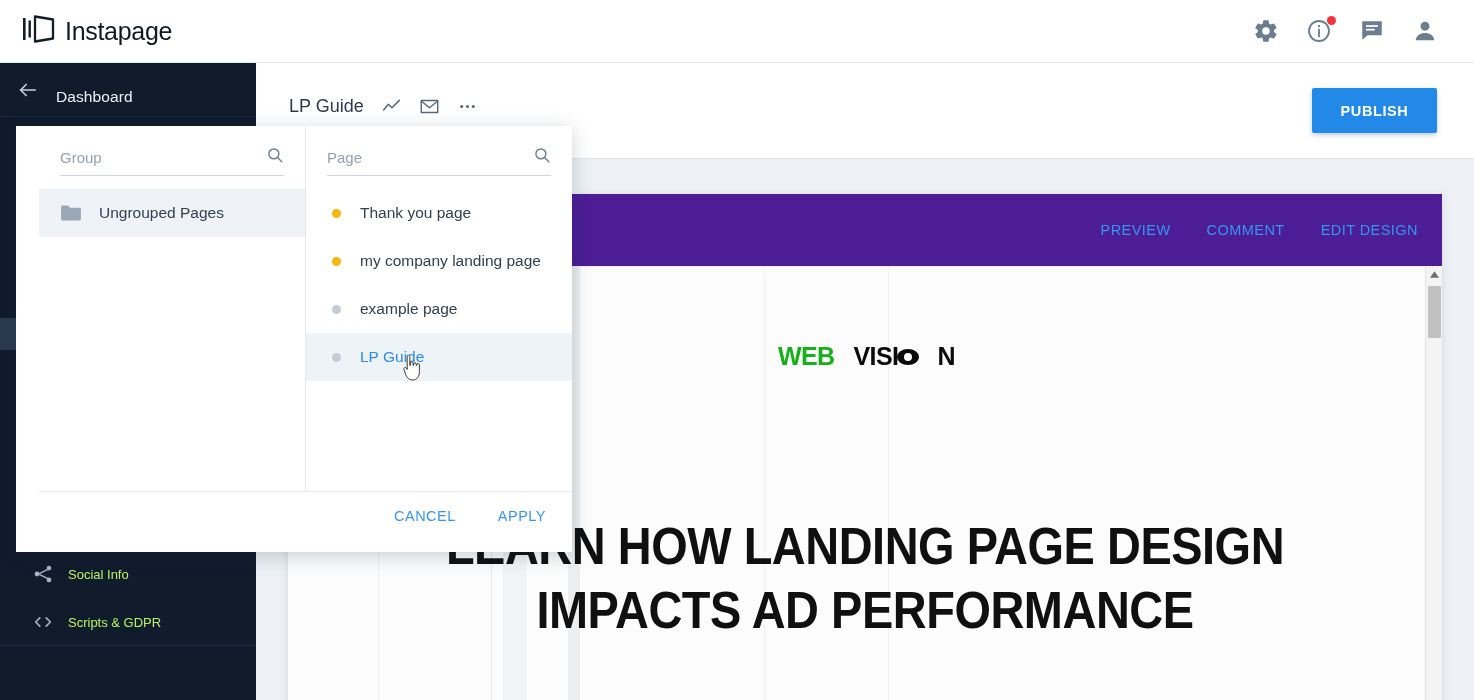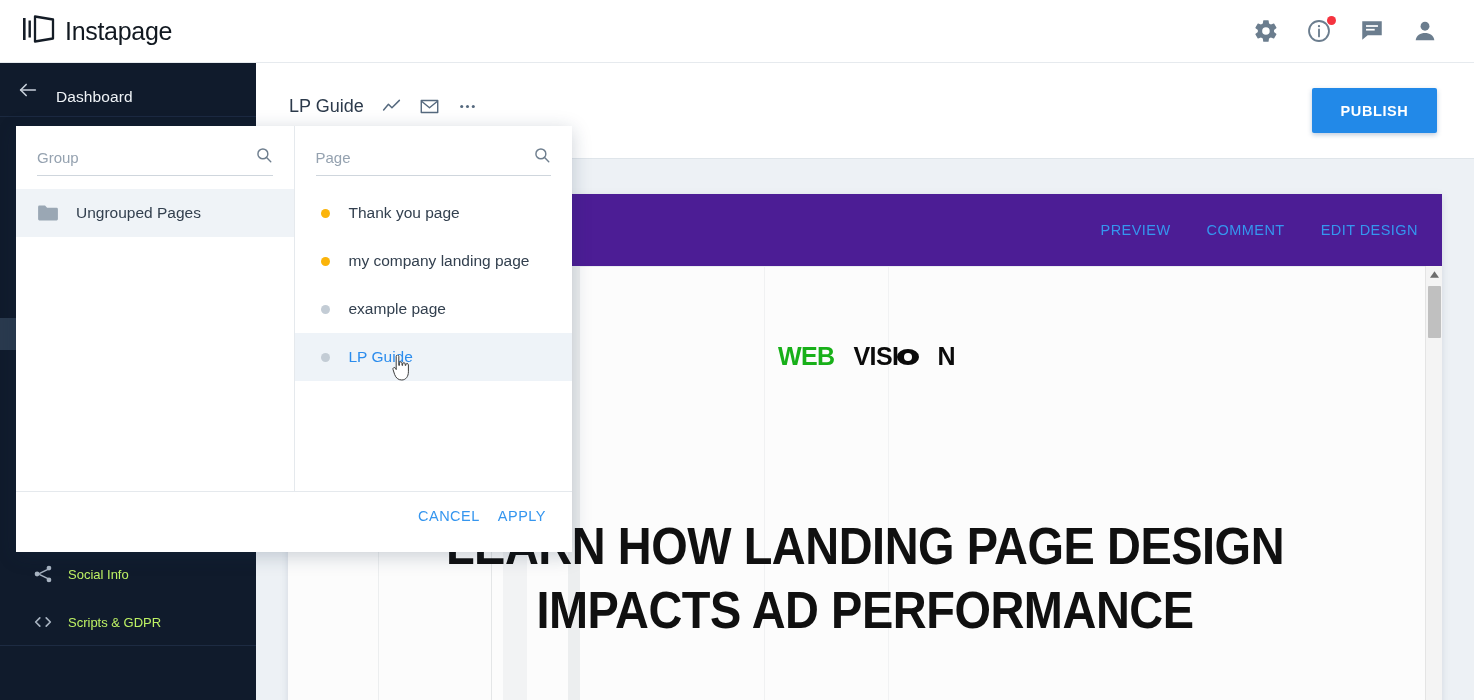--- a/index.html
+++ b/index.html
@@ -158,20 +158,21 @@
   .sb-thumb {
     position: absolute; left: 2px; top: 20px; width: 13px; height: 52px;
     background: #c0c0c0; border-radius: 1px; cursor: pointer;
   }
 
   
   .picker {
     position: absolute; left: 16px; top: 126px; width: 556px; height: 426px;
     background: #ffffff; z-index: 40;
     box-shadow: 0 4px 18px rgba(25,45,75,.22);
+    padding-left: 23px;
   }
   .pk-cols { display: flex; height: 365px; }
   .pk-col { flex: 1 1 0; position: relative; }
   .pk-col.left { border-right: 1px solid #e5e9ed; }
   .pk-search {
     margin: 16px 21px 0 21px; height: 34px; position: relative;
     border-bottom: 1px solid #cfd6dd;
   }
   .pk-search input {
     width: 100%; height: 30px; border: none; outline: none;
@@ -201,21 +202,21 @@
   .pg-label { font-size: 15.5px; color: #33404f; margin-left: 19px; }
   .pg-row.sel .pg-label { color: #2b8ced; }
   .cursor-hand {
     position: absolute; left: 96px; top: 22px; width: 20px; height: 26px;
     pointer-events: none;
   }
 
   .pk-foot {
     height: 48px; border-top: 1px solid #e5e9ed;
     display: flex; align-items: center; justify-content: flex-end;
-    gap: 18px; padding-right: 26px;
+    gap: 42px; padding-right: 26px;
   }
   .pk-foot button {
     background: none; border: none; color: #3596ef; font-size: 14.5px;
     letter-spacing: .5px; cursor: pointer;
     font-family: "Liberation Sans", sans-serif;
   }
 </style>
 </head>
 <body>
 

